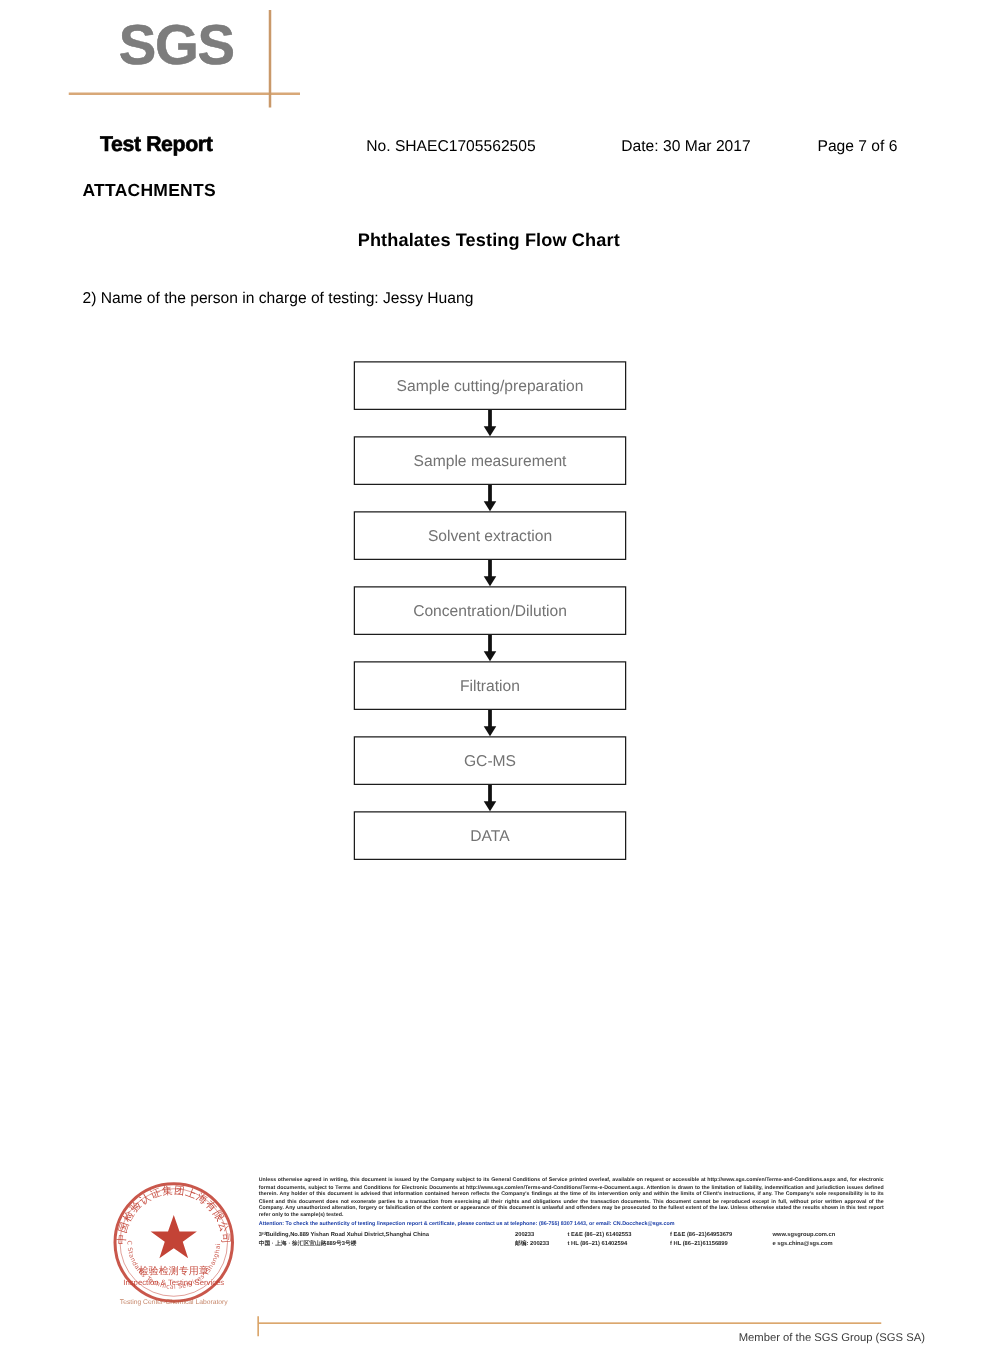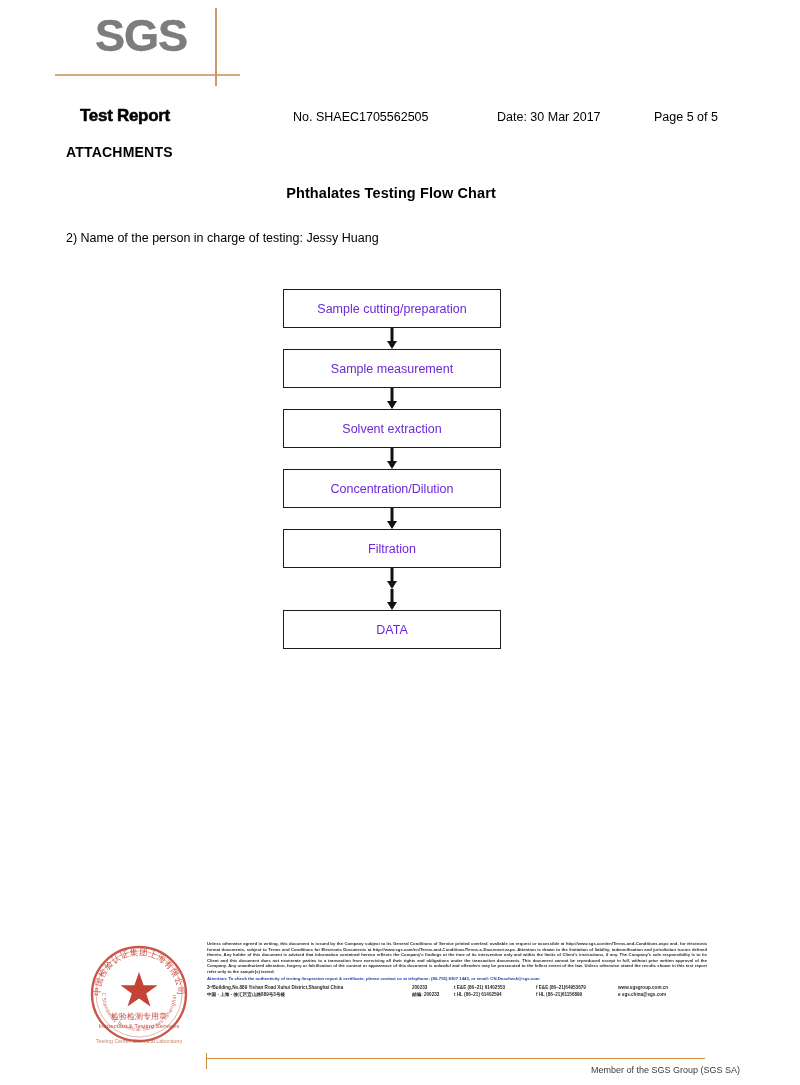--- a/index.html
+++ b/index.html
@@ -113,21 +113,21 @@
   }
   .flow-node {
     width: 218px;
     height: 39px;
     border: 1.6px solid #1c1c1c;
     background: #ffffff;
     display: flex;
     align-items: center;
     justify-content: center;
     font-size: 12.5px;
-    color: #6d28d9;
+    color: #737373;
   }
   .flow-arrow {
     width: 218px;
     height: 21px;
     position: relative;
   }
   .flow-arrow .shaft {
     position: absolute;
     left: 50%;
     transform: translateX(-50%);
@@ -228,21 +228,21 @@
 <div id="logo-block">
   <div id="logo-text">SGS</div>
   <div id="logo-rule"></div>
   <div id="logo-tick"></div>
 </div>
 
 <div id="header-row">
   <div id="report-title">Test Report</div>
   <div id="report-no">No. SHAEC1705562505</div>
   <div id="report-date">Date: 30 Mar 2017</div>
-  <div id="report-page">Page 5 of 5</div>
+  <div id="report-page">Page 7 of 6</div>
 </div>
 
 <div id="attachments-label">ATTACHMENTS</div>
 
 <div id="flow-title">
   <span id="flow-title-inner">Phthalates Testing Flow Chart</span>
 </div>
 
 <div id="notes">
   <div class="note-line">2) Name of the person in charge of testing: Jessy Huang</div>
@@ -272,20 +272,21 @@
       <span class="shaft"></span>
       <span class="head"></span>
     </div>
 
   <div class="flow-node">Filtration</div>
   <div class="flow-arrow">
       <span class="shaft"></span>
       <span class="head"></span>
     </div>
 
+  <div class="flow-node">GC-MS</div>
   <div class="flow-arrow">
       <span class="shaft"></span>
       <span class="head"></span>
     </div>
 
   <div class="flow-node">DATA</div>
 </div>
 
 <div id="footer">
 

